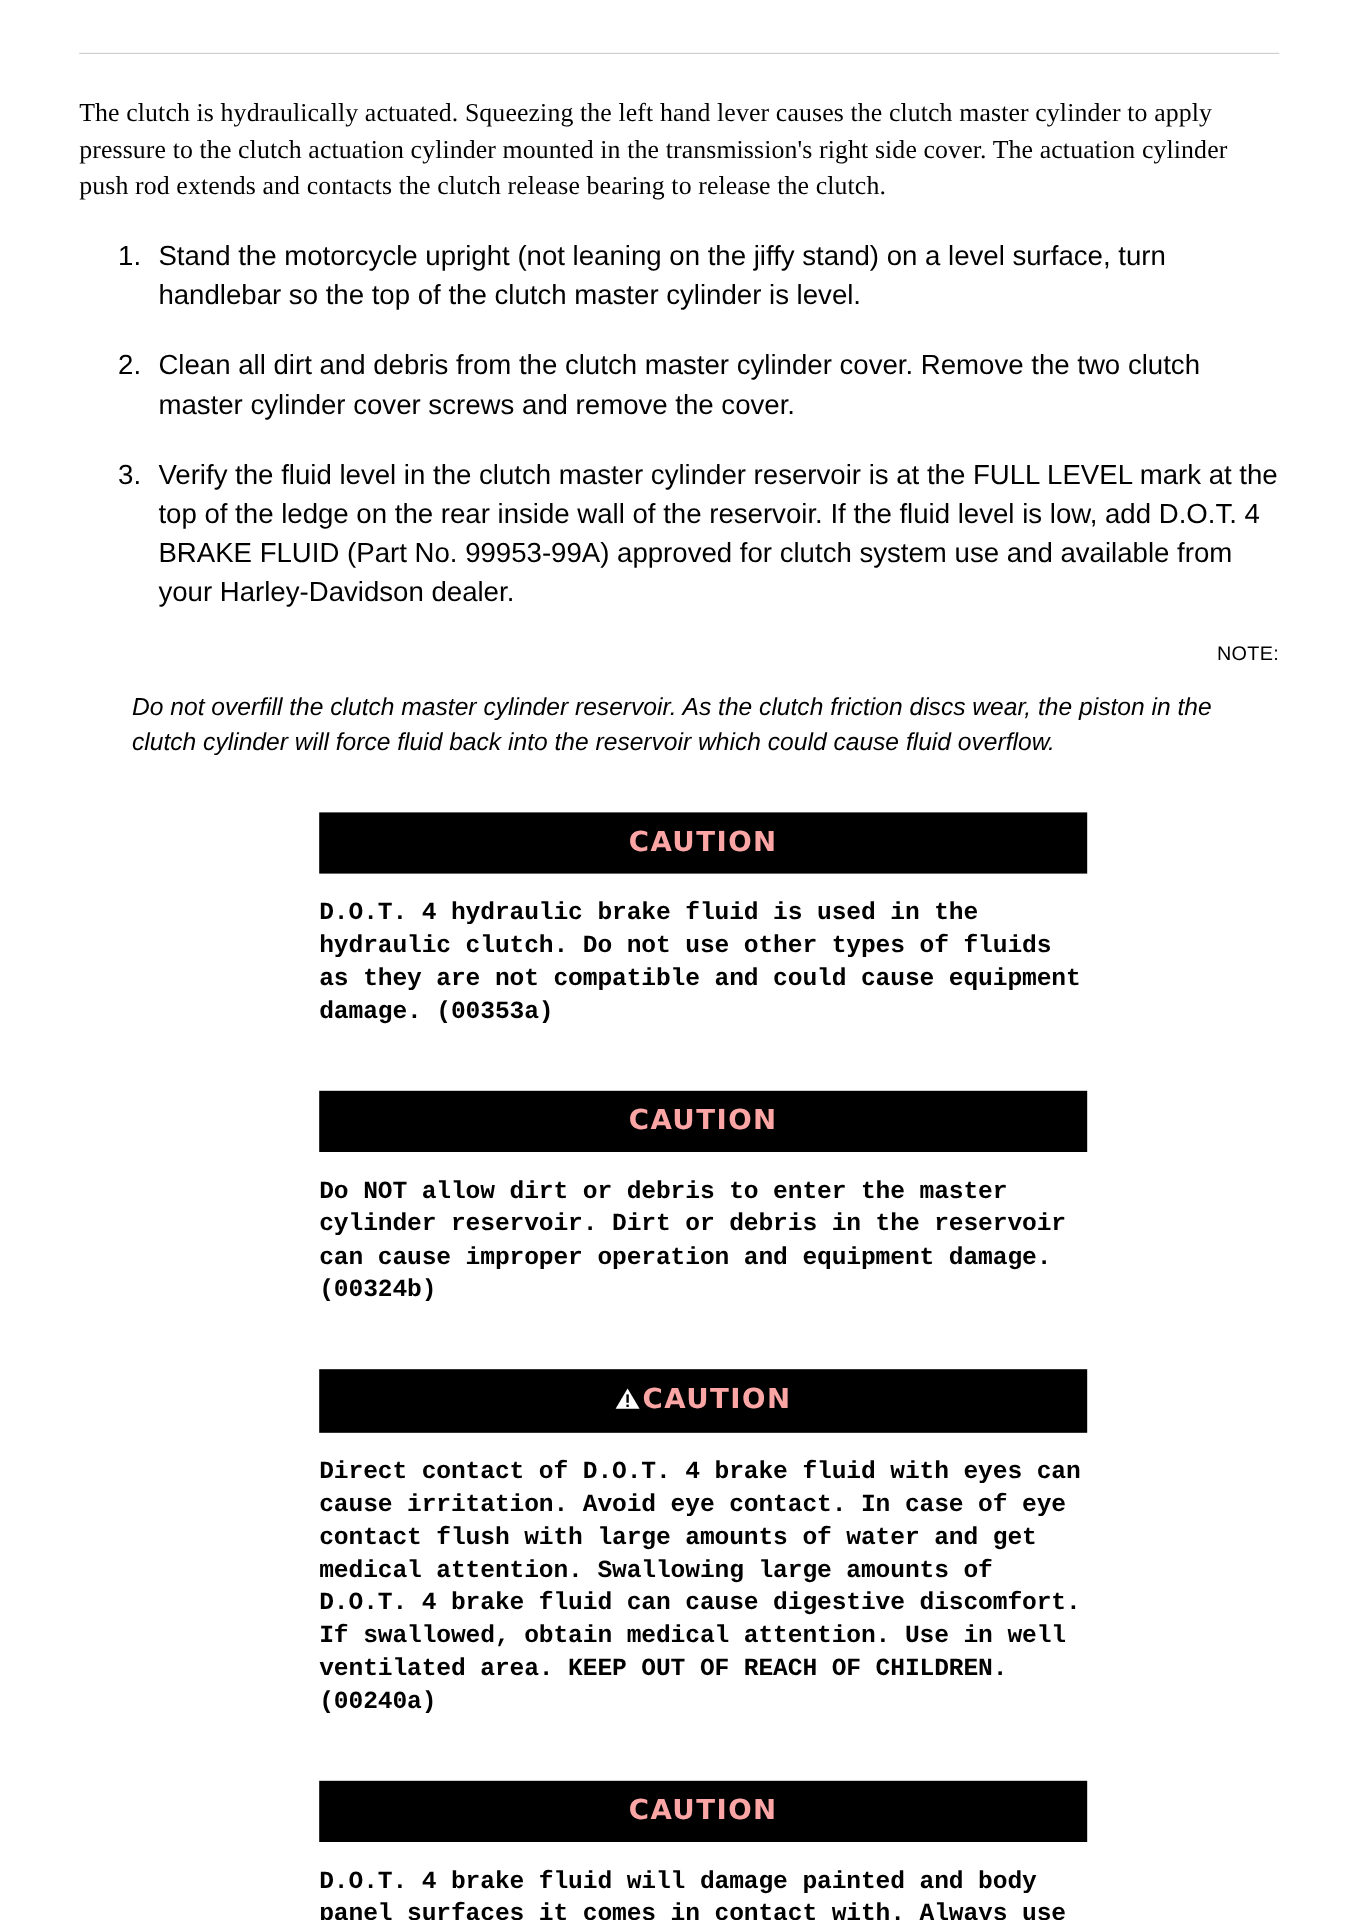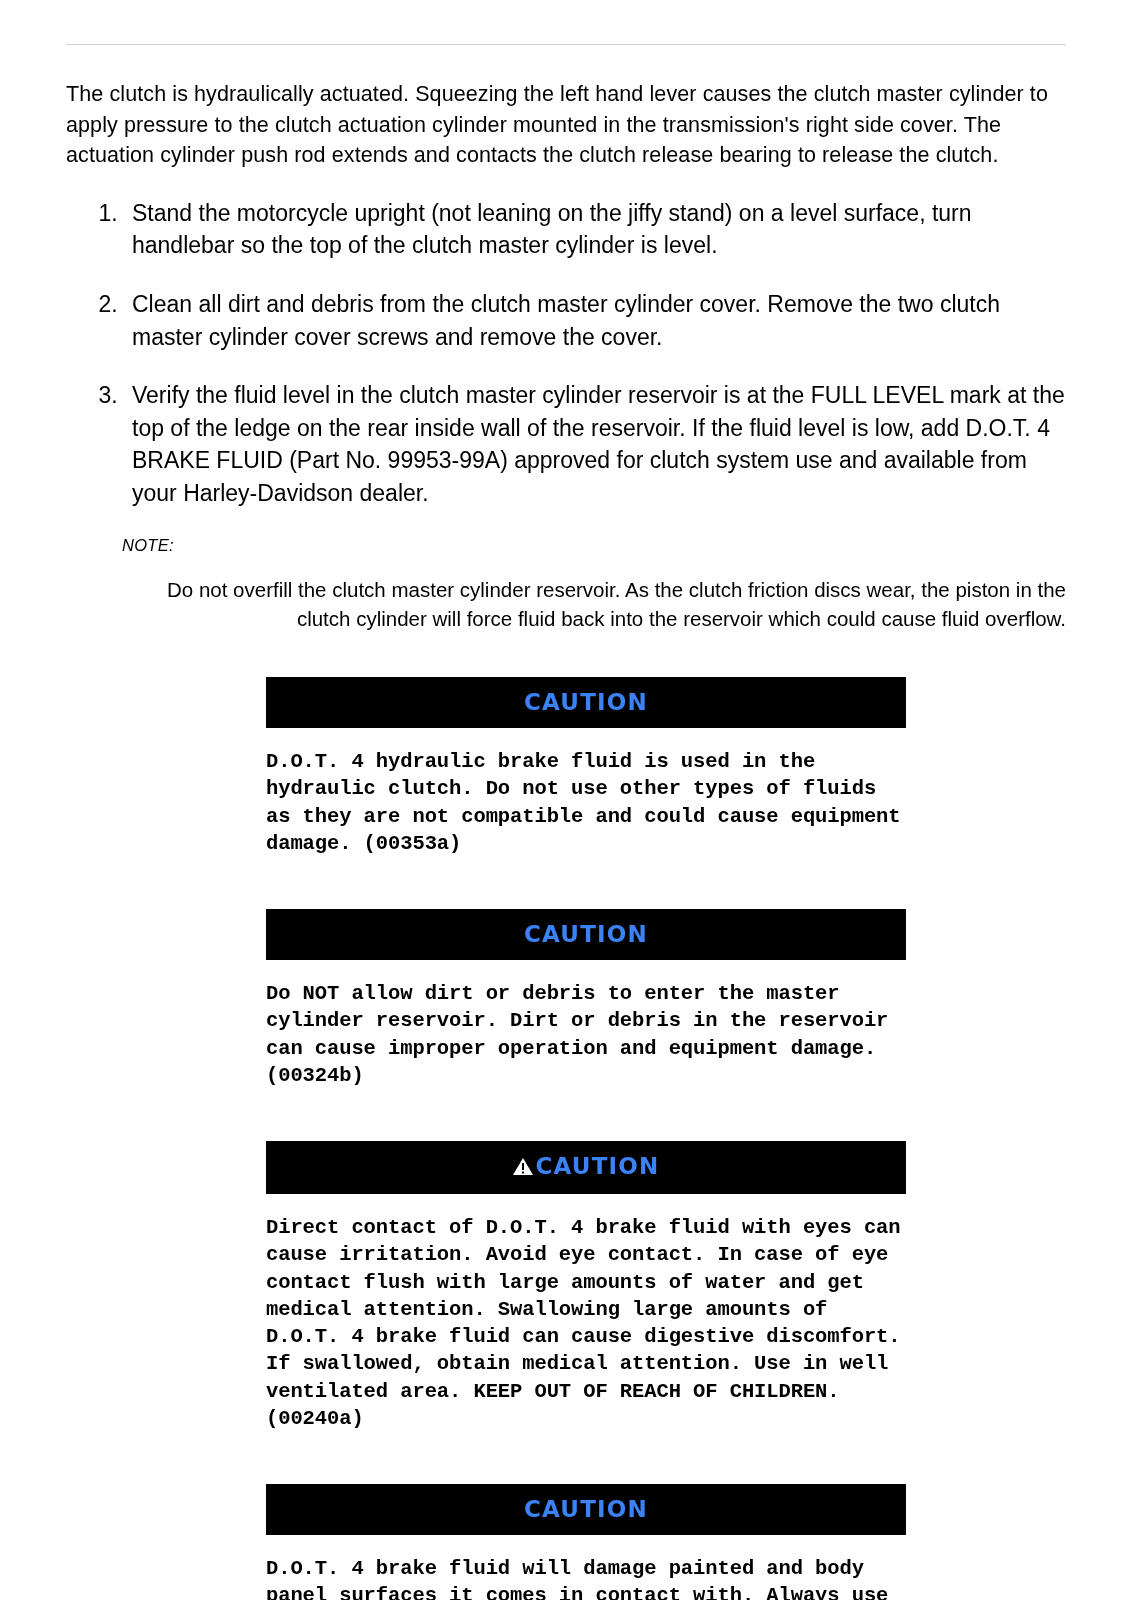--- a/index.html
+++ b/index.html
@@ -21,50 +21,51 @@
   .top-rule {
     border: none;
     border-top: 1px solid #cfcfcf;
     margin: 0 0 34px 0;
   }
   p.body-text {
     font-size: 21.5px;
     line-height: 1.42;
     margin: 0 0 26px 0;
     letter-spacing: 0.1px;
+    font-family: Liberation Serif, serif;
   }
   ol.steps {
     margin: 0 0 6px 0;
     padding-left: 58px;
     font-size: 23px;
     line-height: 1.42;
   }
   ol.steps > li {
     margin-bottom: 26px;
     padding-left: 8px;
   }
   .note-label {
     font-size: 16.5px;
-    font-style: italic;
     margin: 0 0 20px 56px;
     letter-spacing: 0.3px;
+    text-align: right;
   }
   .note-body {
     font-size: 20.5px;
+    font-style: italic;
     line-height: 1.42;
-    margin: 0 0 44px 56px;
-    text-align: right;
+    margin: 0 0 44px 44px;
   }
   .caution-block {
     margin: 0 0 34px 200px;
     width: 640px;
   }
   .caution-bar {
     background: #000000;
-    color: #3b82f6;
+    color: #fca5a5;
     text-align: center;
     font-size: 23px;
     font-weight: bold;
     letter-spacing: 1.2px;
     padding: 12px 0 13px 0;
     font-family: "DejaVu Sans", sans-serif;
   }
   .caution-bar .warn-tri {
     display: inline-block;
     vertical-align: -2px;

